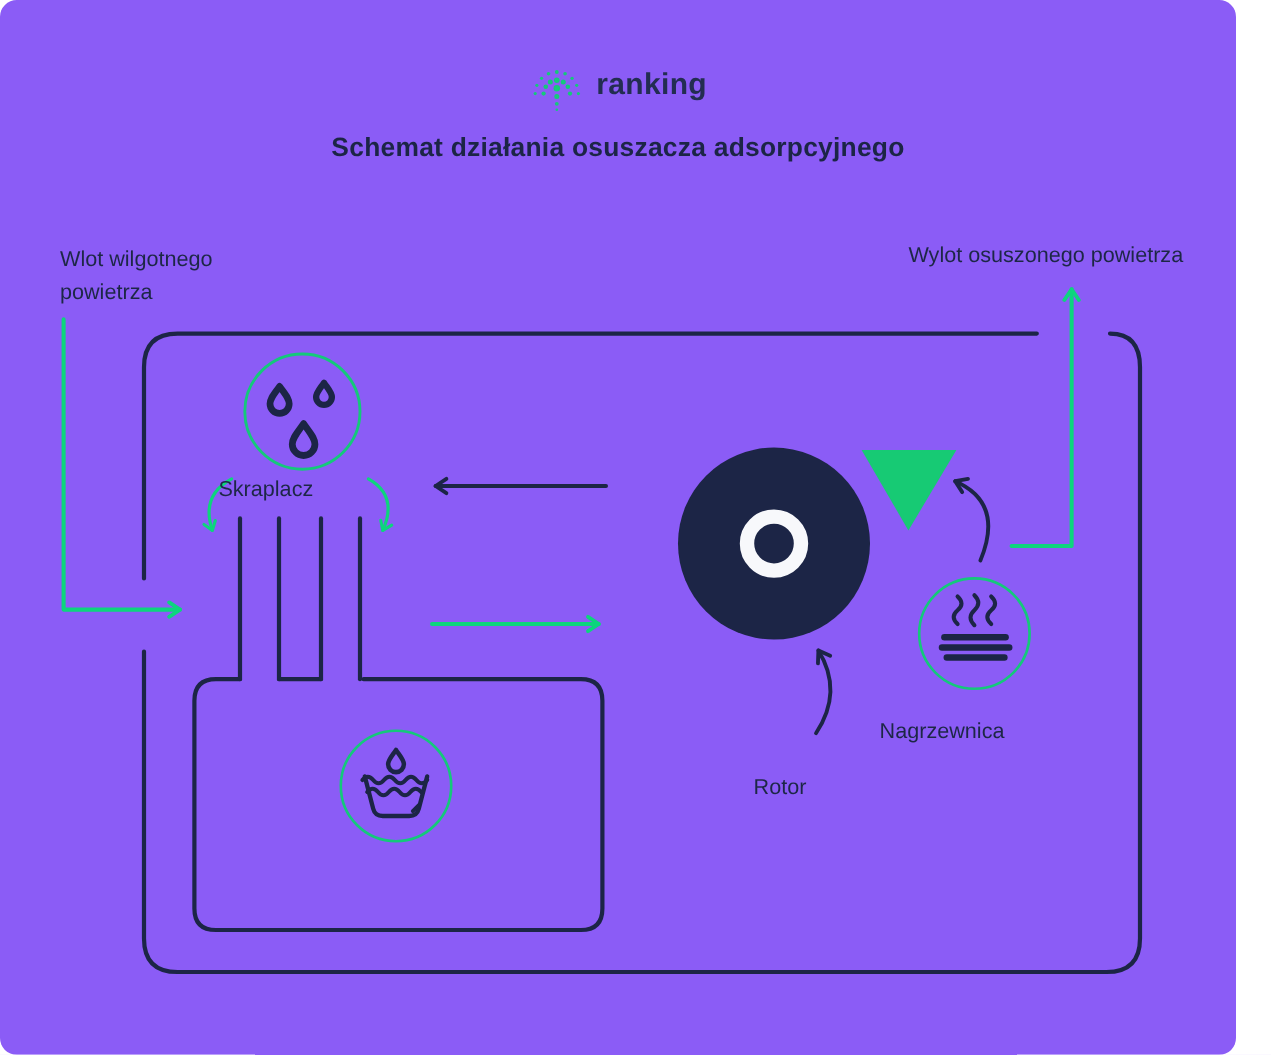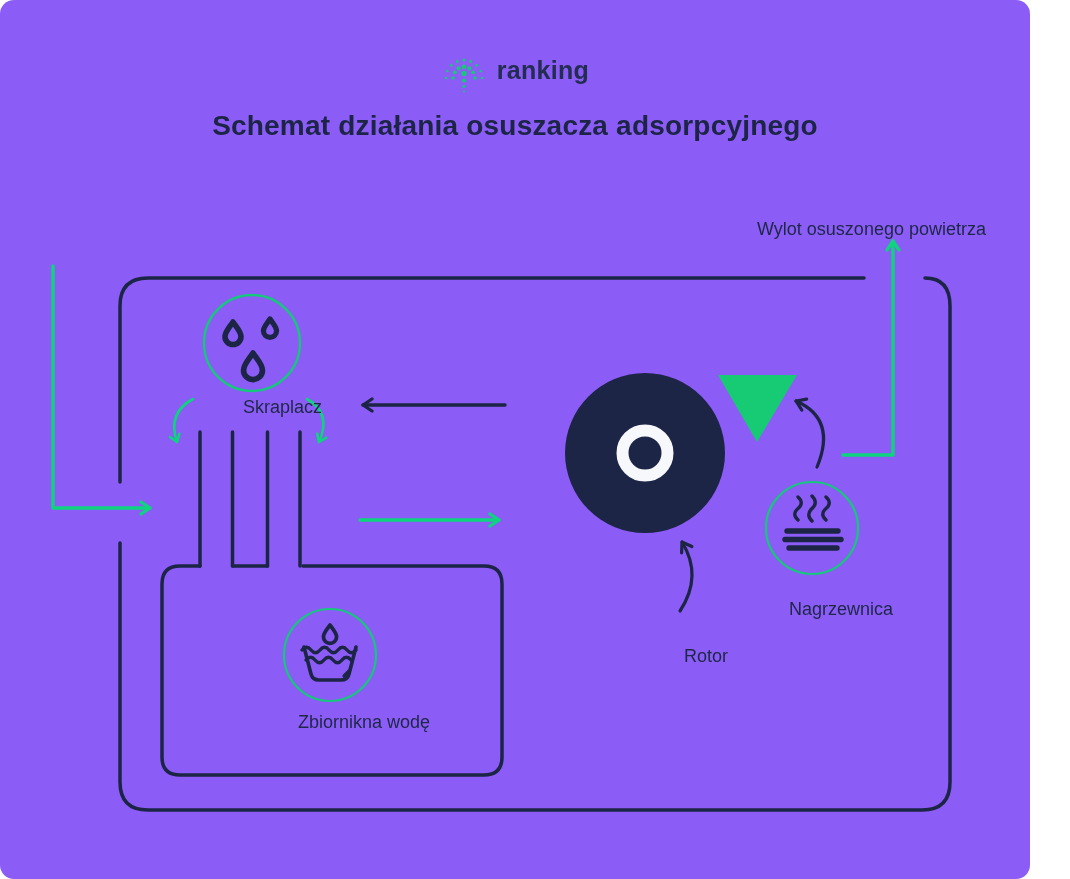--- a/index.html
+++ b/index.html
@@ -8,26 +8,26 @@
     position:relative;width:1030px;height:879px;background:#8b5cf6;
     border-radius:14px;overflow:hidden;color:#1c2546;
   }
   .logo-row{
     position:absolute;top:48px;left:0;width:100%;height:44px;
     display:flex;align-items:center;justify-content:center;gap:10px;
   }
   .brand{font-size:25px;font-weight:700;letter-spacing:.3px;color:#232d52;}
   .page-title{
     position:absolute;top:110px;left:0;width:100%;text-align:center;
-    font-size:28px;font-weight:800;color:#1c2546;letter-spacing:.2px;
+    font-size:22px;font-weight:800;color:#1c2546;letter-spacing:.2px;
   }
   .lbl{
     position:absolute;font-size:18px;font-weight:500;color:#1d2746;line-height:27px;
   }
-  .lbl.center{text-align:right;}
+  .lbl.center{text-align:left;}
   svg.diagram{position:absolute;left:0;top:0;}
 </style>
 </head>
 <body>
 
 <div class="card">
 
   <div class="logo-row">
     <svg width="46" height="48" viewBox="0 0 44 48">
       <g fill="#14c97a">
@@ -121,24 +121,24 @@
       <path d="M826 520 q -6.5 -6 0 -11.5 q 6.5 -5.5 0 -11.5" stroke-width="3.4"></path>
       <path d="M787 531 L838 531" stroke-width="5.4"></path>
       <path d="M785 539.5 L841 539.5" stroke-width="5.4"></path>
       <path d="M789 548 L837 548" stroke-width="5.4"></path>
     </g>
 
     <path d="M817 467 Q837 419 796 401" fill="none" stroke="#1c2546" stroke-width="3.2" stroke-linecap="round" marker-end="url(#mNavy)"></path>
     <path d="M680 611 Q703 576 682 542" fill="none" stroke="#1c2546" stroke-width="3.2" stroke-linecap="round" marker-end="url(#mNavy)"></path>
   </svg>
 
+  <div class="lbl" style="left:50px;top:203px;width:170px;">Wlot wilgotnego powietrza</div>
 
-  <div class="lbl" style="left:757px;top:216px;width:280px;">Wylot osuszonego powietrza</div>
+  <div class="lbl" style="left:757px;top:199px;width:280px;">Wylot osuszonego powietrza</div>
 
   <div class="lbl center" style="left:182px;top:394px;width:140px;">Skraplacz</div>
 
-  <div class="lbl center" style="left:230px;top:709px;width:200px;">Zbiornikna wodę</div>
 
   <div class="lbl center" style="left:628px;top:619px;width:100px;margin-top:24px;">Rotor</div>
 
   <div class="lbl center" style="left:733px;top:578px;width:160px;margin-top:18px;">Nagrzewnica</div>
 
 </div>
 
 </body></html>

